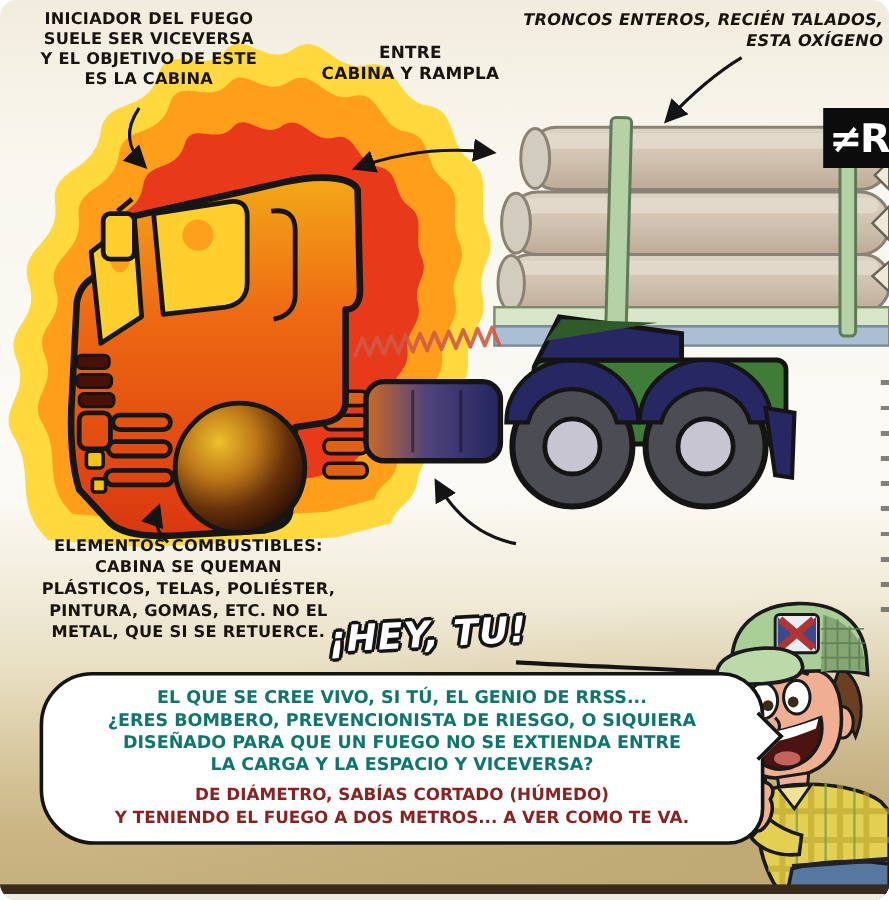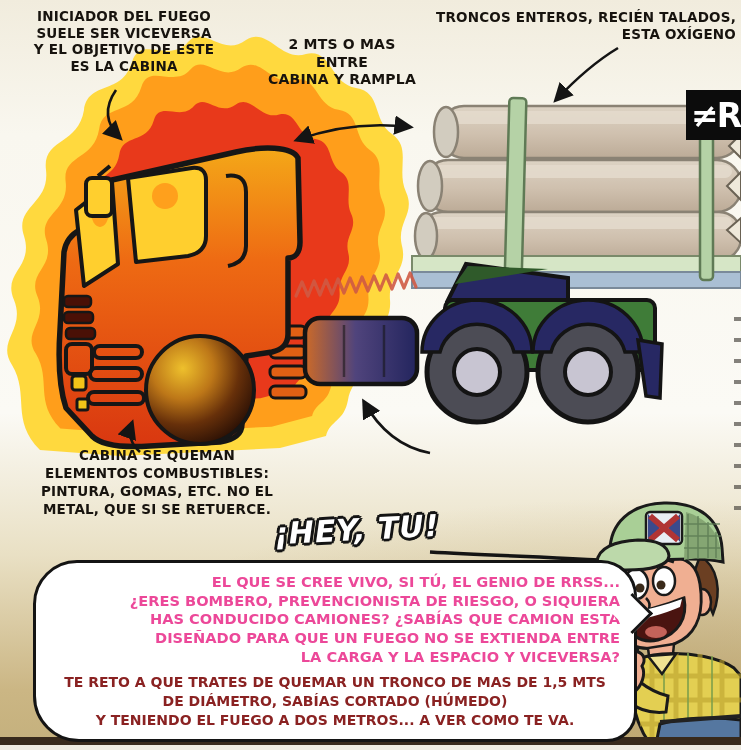--- a/index.html
+++ b/index.html
@@ -1,45 +1,46 @@
 <!DOCTYPE html>
 <html style="--flame-yellow: #ffd93e; --flame-orange: #ff9e1b; --flame-red: #e8391b; --cab-orange: #ed6716; --window-yellow: #ffcf2e; --tank-navy: #2b2f7d; --log-tan: #cfc0ae; --stake-green: #b5d2a6; --chassis-green: #3f7c38; --fender-navy: #272863; --tire-gray: #4c4c55; --hub-gray: #c8c5d2; --coil-red: #cf5a44; --challenge-red: #8a2222; --cap-green: #a9cf96; --shirt-yellow: #e3cf52; --skin: #f0af92; --jeans-blue: #5577a0; --background-cream: #f3efe2; --background-tan: #c9b281; --ink: #141414;"><head>
 <meta charset="utf-8">
 <style>
   html,body{margin:0;padding:0;}
   .stage{
     position:relative;width:741px;height:750px;overflow:hidden;
     font-family:"DejaVu Sans",sans-serif;
     background:
       linear-gradient(180deg,#f1ecdd 0%,#f9f7ef 18%,#fbfaf5 55%,#e9e0c4 74%,#cbb684 92%,#c4b07c 100%);
+    border-radius: 14px;
   }
   .tanwash{position:absolute;left:0;top:490px;width:741px;height:260px;z-index:0;
     background:radial-gradient(130% 120% at 88% 75%, rgba(180,156,102,.55) 0%, rgba(180,156,102,0) 60%);}
   svg.art{position:absolute;left:0;top:0;z-index:1;}
   .label{position:absolute;z-index:3;font-weight:700;color:#17130e;text-align:center;letter-spacing:.2px;}
   .label .ln{white-space:nowrap;}
   .lab-tl{left:6px;top:8px;width:236px;font-size:13.5px;line-height:16.5px;}
   .lab-tc{left:250px;top:36px;width:184px;font-size:14px;line-height:17.5px;}
-  .lab-tr{left:418px;top:9px;width:318px;font-size:13.5px;line-height:16.5px;text-align:right;}
+  .lab-tr{left:418px;top:9px;width:318px;font-size:13.5px;line-height:16.5px;text-align:right;font-style:italic;}
   .lab-bl{left:4px;top:446px;width:306px;font-size:13.5px;line-height:18px;}
   .lab-bc{left:316px;top:452px;width:326px;font-size:13.5px;line-height:17px;}
   .logo{position:absolute;left:686px;top:90px;width:55px;height:50px;z-index:4;
     background:#0c0c0c;color:#fff;font-size:33px;font-weight:700;letter-spacing:-2px;
     display:flex;align-items:center;padding-left:5px;overflow:hidden;}
   .banner{position:absolute;left:274px;top:512px;z-index:6;
     font-size:30px;font-weight:800;font-style:italic;letter-spacing:1px;color:#fff;
     transform:rotate(-3deg);
     text-shadow:-2px -2px 0 #141414,2px -2px 0 #141414,-2px 2px 0 #141414,2px 2px 0 #141414,
       0 -3px 0 #141414,0 3px 0 #141414,-3px 0 0 #141414,3px 0 0 #141414;}
   .bubble{position:absolute;left:33px;top:560px;width:604px;z-index:5;box-sizing:border-box;
     background:#fff;border:3.5px solid #141414;border-radius:44px 36px 30px 46px;
     padding:10px 14px 9px;}
   .bubble .tail{position:absolute;right:-13px;top:36px;width:26px;height:26px;background:#fff;
     border-top:3.5px solid #141414;border-right:3.5px solid #141414;transform:rotate(45deg);}
-  .bubble .main{font-size:14.6px;line-height:18.7px;font-weight:700;color:#ec4899;text-align:right;}
+  .bubble .main{font-size:14.6px;line-height:18.7px;font-weight:700;color:#0f766e;text-align:center;}
   .bubble .challenge{margin-top:6px;font-size:14px;line-height:19px;font-weight:700;
     color:var(--challenge-red,#8a2222);text-align:center;}
   .edge-marks{position:absolute;right:0;top:300px;width:7px;height:225px;z-index:2;opacity:.65;
     background:repeating-linear-gradient(180deg,transparent 0 17px,#44403a 17px 21px);}
 </style>
 </head>
 <body>
 
 <div class="stage">
   <div class="tanwash"></div>
@@ -221,51 +222,49 @@
     <rect x="0" y="745" width="741" height="5" fill="#eeebe1"></rect>
   </svg>
 
   <div class="label lab-tl">
     <div class="ln">INICIADOR DEL FUEGO</div>
     <div class="ln">SUELE SER VICEVERSA</div>
     <div class="ln">Y EL OBJETIVO DE ESTE</div>
     <div class="ln">ES LA CABINA</div>
   </div>
   <div class="label lab-tc">
-    <div class="ln">2 MTS O MAS</div>
     <div class="ln">ENTRE</div>
     <div class="ln">CABINA Y RAMPLA</div>
   </div>
   <div class="label lab-tr">
     <div class="ln">TRONCOS ENTEROS, RECIÉN TALADOS,</div>
     <div class="ln">ESTA OXÍGENO</div>
   </div>
   <div class="label lab-bl">
+    <div class="ln">ELEMENTOS COMBUSTIBLES:</div>
     <div class="ln">CABINA SE QUEMAN</div>
-    <div class="ln">ELEMENTOS COMBUSTIBLES:</div>
+    <div class="ln">PLÁSTICOS, TELAS, POLIÉSTER,</div>
     <div class="ln">PINTURA, GOMAS, ETC. NO EL</div>
     <div class="ln">METAL, QUE SI SE RETUERCE.</div>
   </div>
 
   <div class="logo">
     <span>≠R</span>
   </div>
 
   <div class="banner">¡HEY, TU!</div>
 
   <div class="bubble">
     <div class="tail"></div>
     <div class="main">
       <div class="ln">EL QUE SE CREE VIVO, SI TÚ, EL GENIO DE RRSS...</div>
       <div class="ln">¿ERES BOMBERO, PREVENCIONISTA DE RIESGO, O SIQUIERA</div>
-      <div class="ln">HAS CONDUCIDO CAMIONES? ¿SABÍAS QUE CAMION ESTA</div>
       <div class="ln">DISEÑADO PARA QUE UN FUEGO NO SE EXTIENDA ENTRE</div>
       <div class="ln">LA CARGA Y LA ESPACIO Y VICEVERSA?</div>
     </div>
     <div class="challenge">
-      <div class="ln">TE RETO A QUE TRATES DE QUEMAR UN TRONCO DE MAS DE 1,5 MTS</div>
       <div class="ln">DE DIÁMETRO, SABÍAS CORTADO (HÚMEDO)</div>
       <div class="ln">Y TENIENDO EL FUEGO A DOS METROS... A VER COMO TE VA.</div>
     </div>
   </div>
 
   <div class="edge-marks"></div>
 </div>
 
 </body></html>

